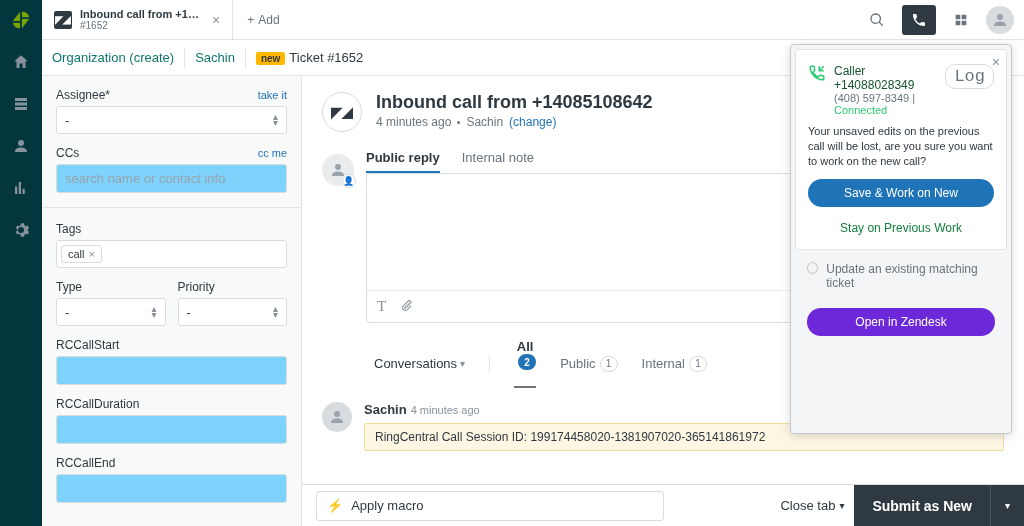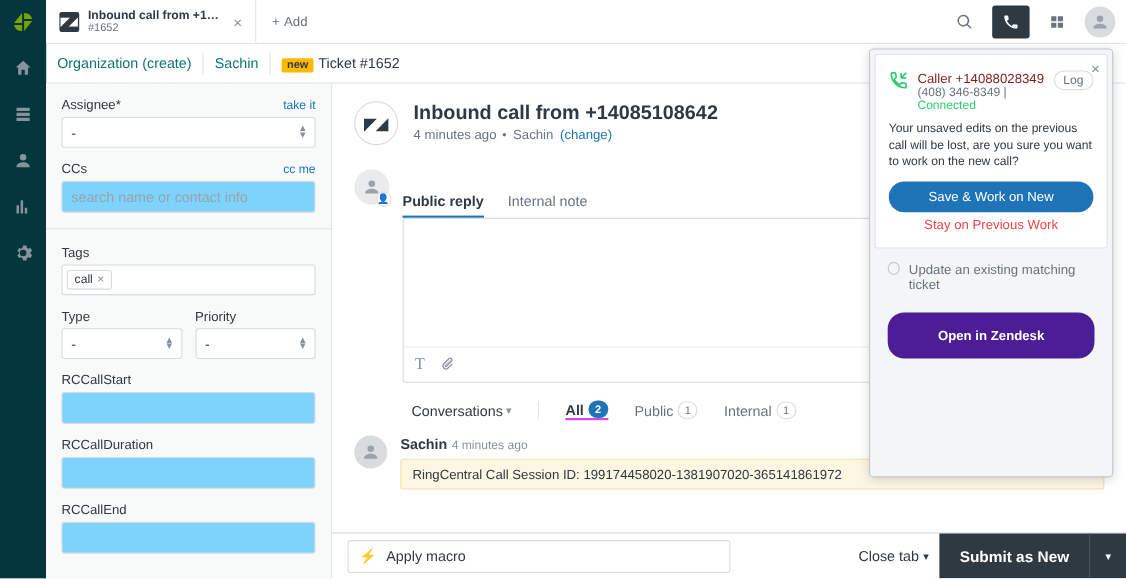--- a/index.html
+++ b/index.html
@@ -63,35 +63,35 @@
   .th-icon { width:40px; height:40px; border-radius:50%; border:1px solid #d8dcde; display:flex; align-items:center; justify-content:center; background:#fff;}
   .th-text h1{ font-size:18px; font-weight:700; color:#2f3941;}
   .th-meta { font-size:12px; color:#68737d; margin-top:2px; display:flex; gap:6px; align-items:center;}
   .th-meta .dot{ width:3px; height:3px; background:#68737d; border-radius:50%;}
   .th-meta .chg{ color:#1f73b7; cursor:pointer;}
 
   .composer { margin:8px 20px 0 20px; display:flex; gap:12px; }
   .c-avatar { width:32px; height:32px; border-radius:50%; background:#e9ebed; display:flex; align-items:center; justify-content:center; position:relative; margin-top:4px;}
   .c-avatar .badge{ position:absolute; bottom:-2px; right:-2px; width:14px; height:14px; border-radius:50%; background:#fff; border:1px solid #d8dcde; font-size:9px; display:flex; align-items:center; justify-content:center;}
   .c-box { flex:1; display:flex; flex-direction:column;}
-  .c-tabs { display:flex; gap:22px; font-size:13px;margin-top:25px; }
+  .c-tabs { display:flex; gap:22px; font-size:13px; }
   .c-tab { padding-bottom:6px; cursor:pointer; color:#2f3941; font-weight:600;}
   .c-tab.inactive{ color:#68737d; font-weight:400;}
   .c-tab.active{ border-bottom:2px solid #1f73b7;}
   .c-area { border:1px solid #d8dcde; border-radius:3px; min-height:150px; margin-top:0; display:flex; flex-direction:column;}
   .c-body { flex:1;}
   .c-toolbar { border-top:1px solid #e9ebed; height:32px; display:flex; align-items:center; gap:14px; padding:0 10px; color:#87929d;}
 
   .filters { display:flex; align-items:center; gap:24px; padding:16px 20px 10px 72px; font-size:13px; color:#2f3941;}
   .filters .farrow{ color:#87929d; font-size:10px; margin-left:3px;}
   .filters .fsep{ width:1px; height:16px; background:#e0e4e8;}
   .filters .fcount{ display:inline-flex; min-width:18px; height:16px; border-radius:8px; background:#1f73b7; color:#fff; font-size:10px; align-items:center; justify-content:center; padding:0 5px; margin-left:4px;}
   .filters .fcount.gray{ background:#fff; color:#68737d; border:1px solid #d8dcde;}
   .fitem{ cursor:pointer; display:flex; align-items:center;}
-  .fitem.active{ border-bottom:2px solid #d946ef; font-weight:600; padding-bottom:0;}
+  .fitem.active{ border-bottom:2px solid #737373; font-weight:600; padding-bottom:16px;flex-direction:column;}
   .fitem.inactive{ color:#68737d;}
 
   .convo { padding: 4px 20px 0 20px; display:flex; gap:12px;}
   .convo .avatar{ width:30px; height:30px; border-radius:50%; background:#d8dcde; display:flex; align-items:center; justify-content:center;}
   .convo .who{ font-size:13px;}
   .convo .who b{ font-weight:700;}
   .convo .who .time{ color:#87929d; font-size:11px; margin-left:4px;}
   .sessbox{ margin-top:6px; border:1px solid #f0e0a0; background:#fdf6e3; padding:6px 10px; font-size:12px; color:#2f3941; border-radius:2px;}
 
   
@@ -106,31 +106,31 @@
 
   
   .popup{ position:absolute; top:44px; right:12px; width:222px; background:#f4f5f6; border:1px solid #c2c8cc; border-radius:4px; box-shadow:0 2px 10px rgba(0,0,0,.15); height:390px; }
   .popup-inner{ background:#fff; margin:4px; border-radius:3px; border:1px solid #e0e4e8; padding:10px 12px 14px 12px; position:relative;}
   .popup .pclose{ position:absolute; top:4px; right:6px; font-size:14px; color:#87929d; cursor:pointer;}
   .popup .plogo{ position:absolute; top:4px; right:4px; width:24px; height:24px; border:2px solid #ff8a00; border-radius:6px; display:flex; align-items:center; justify-content:center; font-size:7px; color:#1f73b7; font-weight:700; background:#fff;}
   .popup .plogo-outer{ position:absolute; top:8px; right:10px;}
   .caller{ display:flex; gap:8px; align-items:flex-start; margin-top:4px;}
   .caller .cicon{ color:#2ecc71; }
   .caller .cinfo{ flex:1;}
-  .caller .cname{ font-size:12px; color:#7f1d1d;}
+  .caller .cname{ font-size:12px; color:#14532d;}
   .caller .cnum{ font-size:11px; color:#68737d;}
   .caller .conn{ color:#2ecc71;}
-  .logbtn{ font-size:11px; color:#68737d; border:1px solid #d8dcde; border-radius:10px; padding:2px 8px; cursor:pointer;}
+  .logbtn{ font-size:17px; color:#68737d; border:1px solid #d8dcde; border-radius:10px; padding:2px 8px; cursor:pointer;font-family:Liberation Mono, monospace;}
   .pmsg{ font-size:11px; color:#2f3941; margin-top:8px; line-height:1.35;}
   .pbtn{ width:100%; height:28px; border-radius:14px; background:#1f73b7; color:#fff; font-size:12px; display:flex; align-items:center; justify-content:center; cursor:pointer; margin-top:10px;}
-  .plink{ width:100%; text-align:center; font-size:12px; color:#ef4444; margin-top:4px; cursor:pointer;}
+  .plink{ width:100%; text-align:center; font-size:12px; color:#15803d; margin-top:14px; cursor:pointer;}
   .popup .updatewrap{ margin:4px 4px 0 4px; padding:8px 12px;}
   .updrow{ display:flex; gap:8px; font-size:12px; color:#68737d;}
   .updrow .radio{ width:12px; height:12px; border:1px solid #c2c8cc; border-radius:50%;}
-  .openz{ margin:10px 16px 0 16px; height:42px; border-radius:15px; background:#4c1d95; color:#fff; font-size:12px; display:flex; align-items:center; justify-content:center; cursor:pointer;font-weight:bold;}
+  .openz{ margin:10px 16px 0 16px; height:28px; border-radius:15px; background:#6d28d9; color:#fff; font-size:12px; display:flex; align-items:center; justify-content:center; cursor:pointer;}
   
   svg.person{ width:18px; height:18px;}
 </style>
 </head>
 <body>
 
 <div class="app">
 
   <div class="rail">
     <div class="logo">
@@ -388,21 +388,21 @@
           <div class="plogo">Ring</div>
         </div>
       <div class="popup-inner">
         <div class="pclose">×</div>
         <div class="caller">
           <div class="cicon"><svg width="18" height="18" viewBox="0 0 24 24" fill="none" stroke="#2ecc71" stroke-width="2">
                 <path d="M15 3v6h6M21 3l-6 6M6.6 10.8a15 15 0 0 0 6.6 6.6l2.2-2.2a1 1 0 0 1 1-.25 11 11 0 0 0 3.6.6 1 1 0 0 1 1 1V20a1 1 0 0 1-1 1A17 17 0 0 1 3 4a1 1 0 0 1 1-1h3.4a1 1 0 0 1 1 1 11 11 0 0 0 .6 3.6 1 1 0 0 1-.25 1z"></path>
               </svg></div>
           <div class="cinfo">
             <div class="cname">Caller +14088028349</div>
-            <div class="cnum"><span>(408) 346-8349</span> | <span class="conn">Connected</span></div>
+            <div class="cnum"><span>(408) 597-8349</span> | <span class="conn">Connected</span></div>
           </div>
           <div class="logbtn">Log</div>
         </div>
         <div class="pmsg">Your unsaved edits on the previous call will be lost, are you sure you want to work on the new call?</div>
         <div class="pbtn">Save &amp; Work on New</div>
         <div class="plink">Stay on Previous Work</div>
       </div>
       <div class="updatewrap">
         <div class="updrow">
             <span class="radio"></span>

